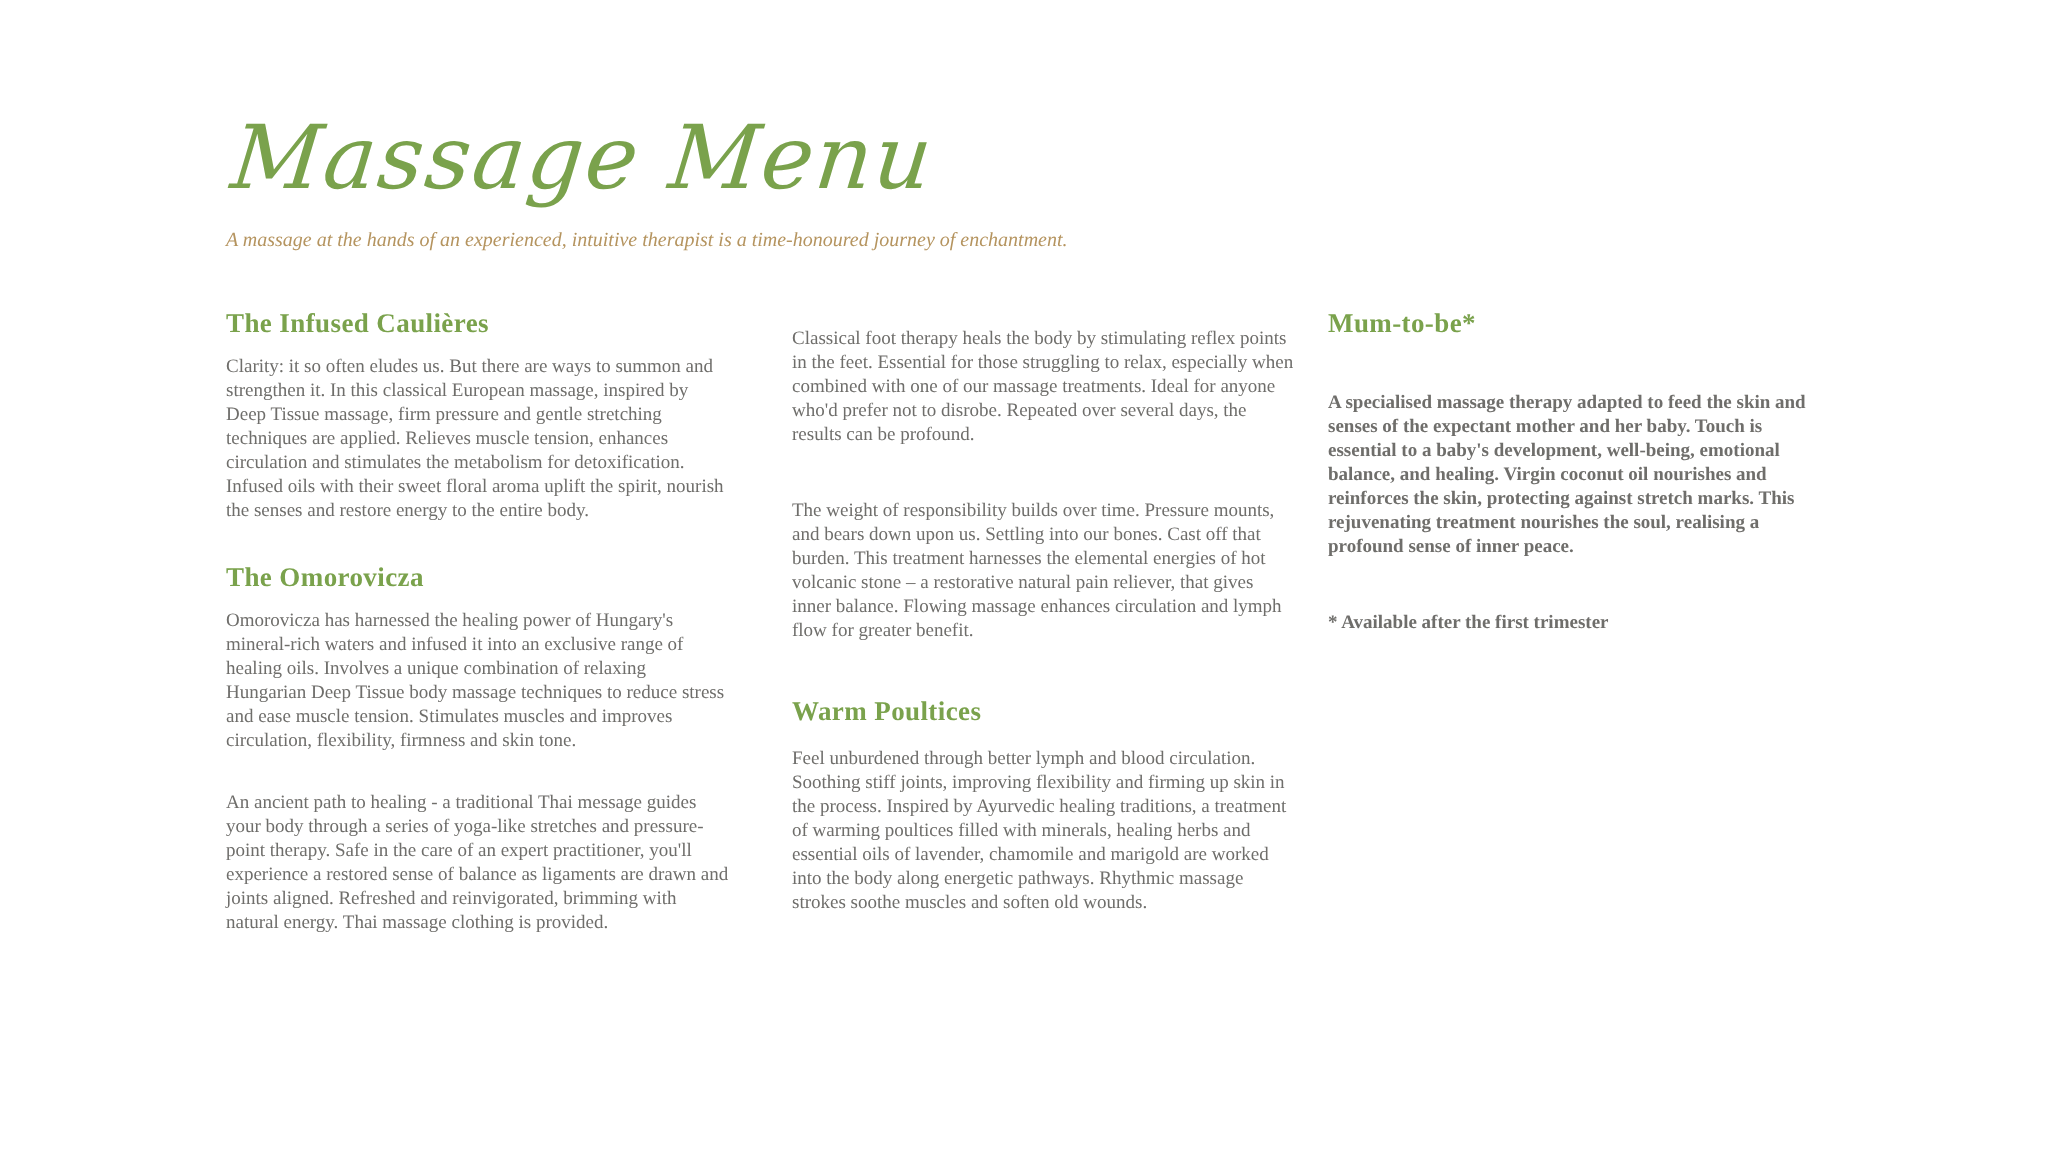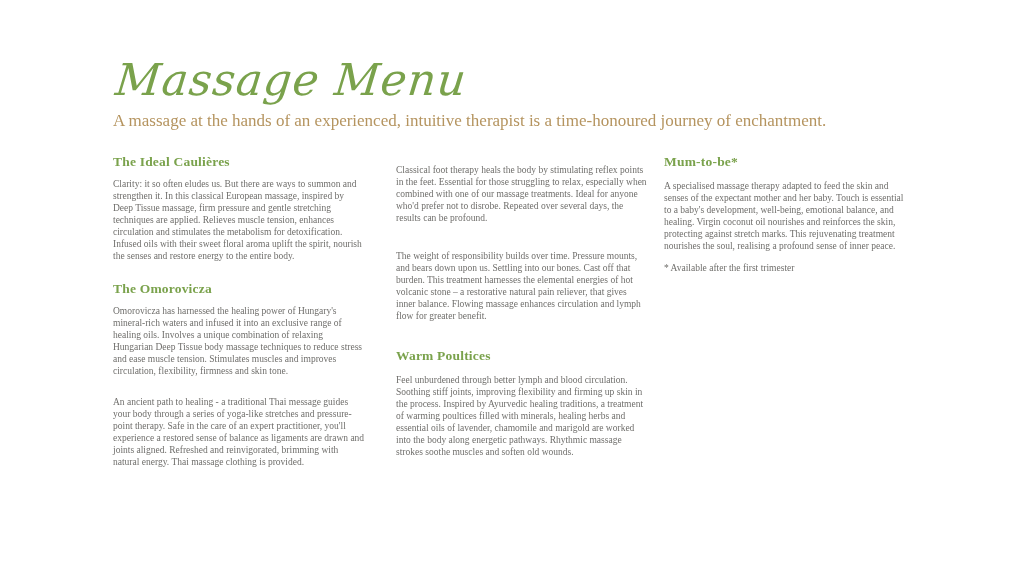--- a/index.html
+++ b/index.html
@@ -22,23 +22,24 @@
     font-size: 44px;
     line-height: 56px;
     color: #7aa24c;
     letter-spacing: 1px;
     margin: 0 0 6px 0;
     transform: skewX(-6deg);
     transform-origin: left bottom;
   }
   .intro {
     color: #b5945f;
-    font-size: 17px;
+    font-size: 10px;
     line-height: 13px;
     margin: 0;
+    font-style: italic;
   }
   .columns {
     display: flex;
     margin-top: 27px;
   }
   .col { flex: 0 0 auto; }
   .col-1 { width: 252px; margin-right: 31px; }
   .col-2 { width: 252px; margin-right: 16px; }
   .col-3 { width: 240px; }
   .section h2 {
@@ -51,21 +52,21 @@
   }
   .section p {
     font-size: 9.5px;
     line-height: 12px;
     color: #6f6e6b;
     margin: 8px 0 0 0;
   }
   .col-1 .section { margin-bottom: 19px; }
   .col-2 .section { margin-bottom: 26px; }
   .col-2 .section p { margin-top: 10px; }
-  .col-3 .section p { margin-top: 10px; }
+  .col-3 .section p { margin-top: 26px; font-weight: bold; }
   .footnote {
     font-size: 8.5px;
     line-height: 10px;
     color: #b5945f;
     margin: 12px 0 0 0;
   }
 </style>
 </head>
 <body>
 
@@ -74,21 +75,21 @@
   <h1 class="title">Massage Menu</h1>
 
   <div class="intro">
     <div>A massage at the hands of an experienced, intuitive therapist is a time-honoured journey of enchantment.</div>
   </div>
 
   <div class="columns">
 
     <div class="col col-1">
       <div class="section">
-        <h2>The Ideal Caulières</h2>
+        <h2>The Infused Caulières</h2>
         <p>Clarity: it so often eludes us. But there are ways to summon and strengthen it. In this classical European massage, inspired by Deep Tissue massage, firm pressure and gentle stretching techniques are applied. Relieves muscle tension, enhances circulation and stimulates the metabolism for detoxification. Infused oils with their sweet floral aroma uplift the spirit, nourish the senses and restore energy to the entire body.</p>
       </div>
       <div class="section">
         <h2>The Omorovicza</h2>
         <p>Omorovicza has harnessed the healing power of Hungary's mineral-rich waters and infused it into an exclusive range of healing oils. Involves a unique combination of relaxing Hungarian Deep Tissue body massage techniques to reduce stress and ease muscle tension. Stimulates muscles and improves circulation, flexibility, firmness and skin tone.</p>
       </div>
       <div class="section">
         <p>An ancient path to healing - a traditional Thai message guides your body through a series of yoga-like stretches and pressure-point therapy. Safe in the care of an expert practitioner, you'll experience a restored sense of balance as ligaments are drawn and joints aligned. Refreshed and reinvigorated, brimming with natural energy. Thai massage clothing is provided.</p>
       </div>
     </div>

